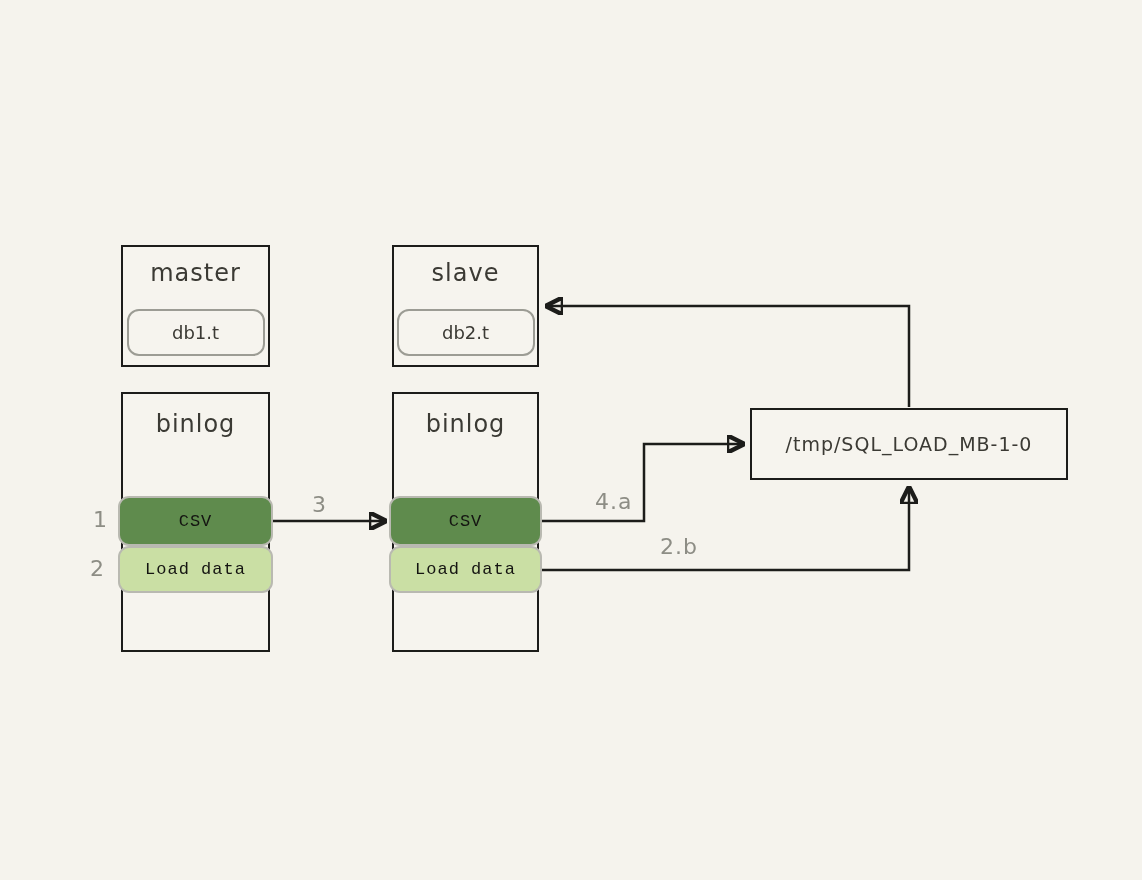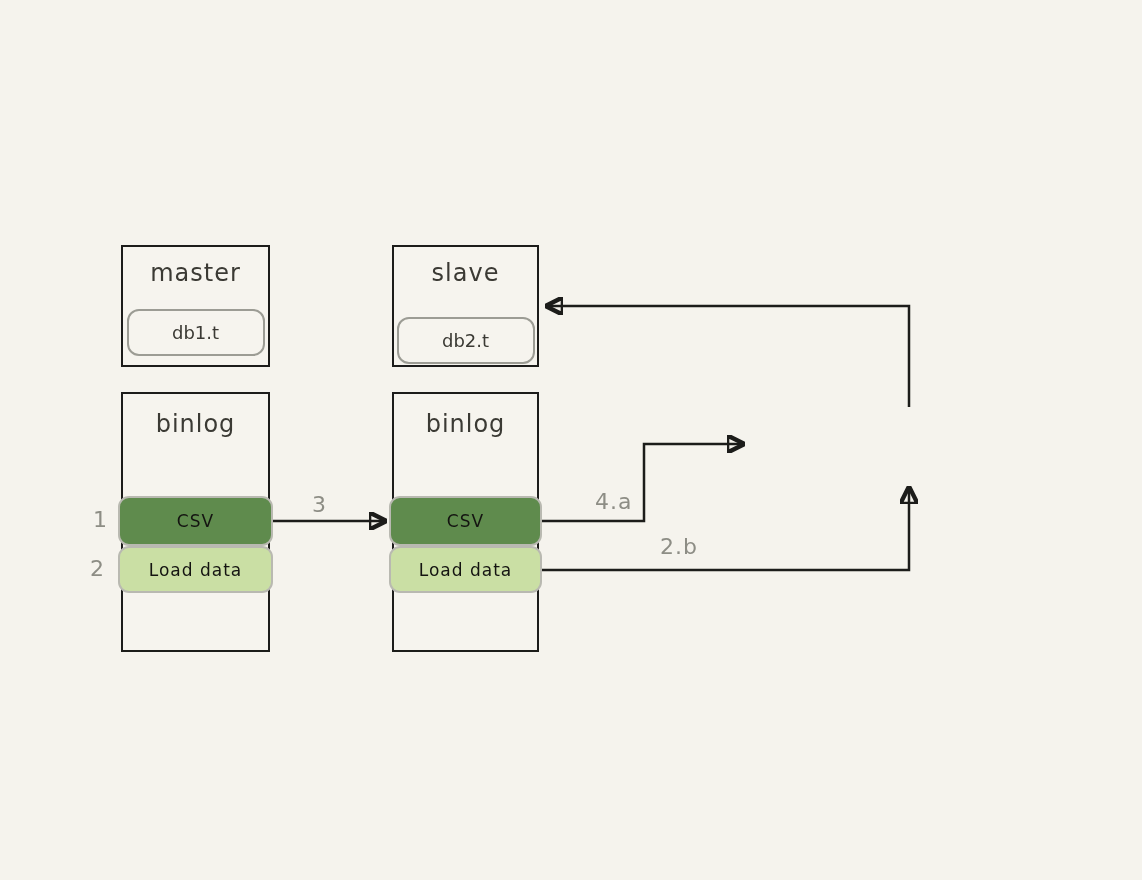--- a/index.html
+++ b/index.html
@@ -62,20 +62,21 @@
     border-radius: 11px;
     border: 2px solid var(--row-border);
     box-sizing: border-box;
     display: flex;
     align-items: center;
     justify-content: center;
     font-size: 17px;
     color: #141411;
     letter-spacing: 1px;
     z-index: 3;
+    font-family: Liberation Mono, monospace;
   }
   .row-csv { background: var(--csv-green); }
   .row-load { background: var(--load-green); }
   .step-label {
     position: absolute;
     color: var(--muted-text);
     font-size: 22px;
     z-index: 4;
     letter-spacing: 1px;
   }
@@ -107,21 +108,21 @@
 
   <div class="node master-box">
     <div class="node-title" style="top: 12px;">master</div>
     <div class="db-pill" style="top: 62px;">
       <span>db1.t</span>
     </div>
   </div>
 
   <div class="node slave-box">
     <div class="node-title" style="top: 12px;">slave</div>
-    <div class="db-pill" style="top: 70px;">
+    <div class="db-pill" style="top: 62px;">
       <span>db2.t</span>
     </div>
   </div>
 
   <div class="node binlog-master">
     <div class="node-title" style="top: 16px;">binlog</div>
   </div>
   <div class="row-pill row-csv" style="left: 118px; top: 496px; width: 155px; height: 50px;">
     <span>CSV</span>
   </div>
@@ -132,20 +133,23 @@
   <div class="node binlog-slave">
     <div class="node-title" style="top: 16px;">binlog</div>
   </div>
   <div class="row-pill row-csv" style="left: 389px; top: 496px; width: 153px; height: 50px;">
     <span>CSV</span>
   </div>
   <div class="row-pill row-load" style="left: 389px; top: 546px; width: 153px; height: 47px;">
     <span>Load data</span>
   </div>
 
+  <div class="node tmp-box">
+    <span>/tmp/SQL_LOAD_MB-1-0</span>
+  </div>
 
   <div class="step-label" style="left: 93px; top: 507px;">1</div>
   <div class="step-label" style="left: 90px; top: 556px;">2</div>
   <div class="step-label" style="left: 312px; top: 492px;">3</div>
   <div class="step-label" style="left: 563px; top: 489px; margin-left: 32px;">4.a</div>
   <div class="step-label" style="left: 660px; top: 534px;">2.b</div>
 
   <svg class="arrow-layer" viewBox="0 0 1142 880" xmlns="http://www.w3.org/2000/svg">
     <defs>
       <marker id="arrow-head" viewBox="0 0 10 10" refX="8.5" refY="5" markerWidth="7" markerHeight="7" orient="auto-start-reverse">

